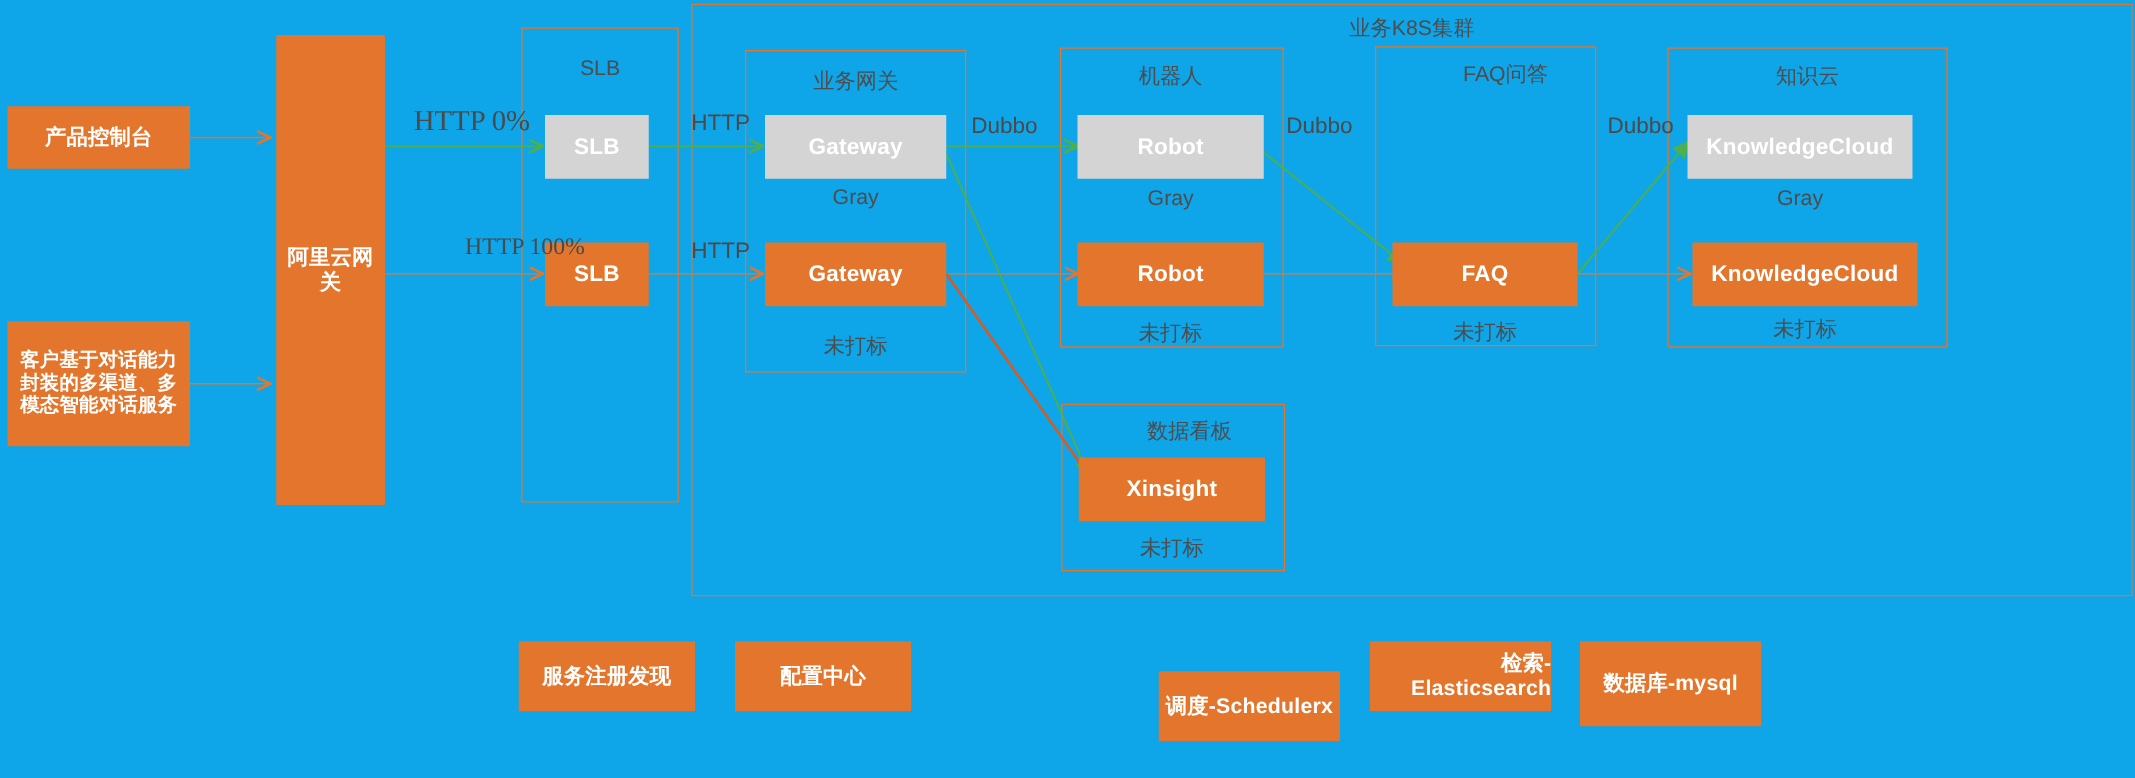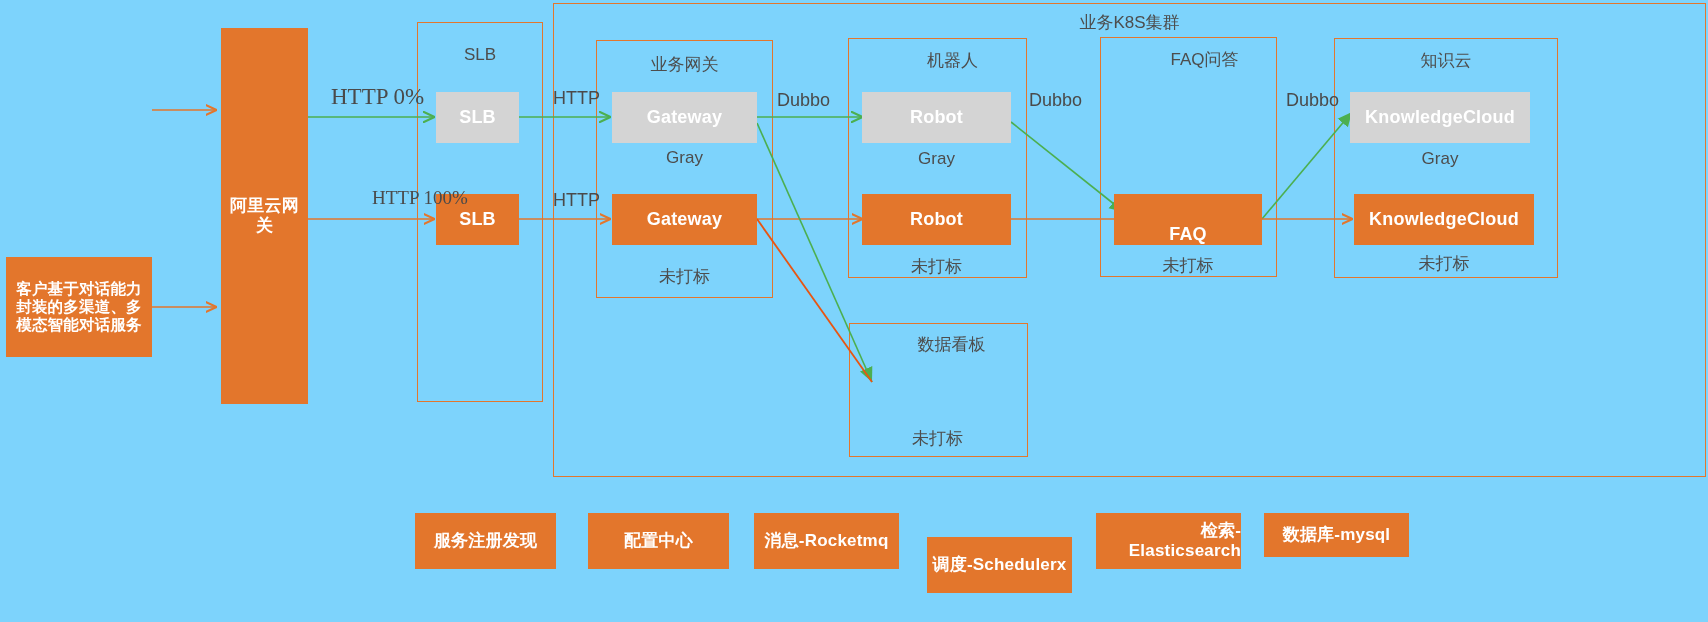--- a/index.html
+++ b/index.html
@@ -4,21 +4,21 @@
 <style>
   html, body {
     margin: 0;
     padding: 0;
     background: #000000;
   }
   #stage {
     position: relative;
     width: 1708px;
     height: 622px;
-    background: #7dd3fc;
+    background: #0ea5e9;
     font-family: "Liberation Sans", "DejaVu Sans", sans-serif;
     overflow: hidden;
   }
   .box {
     position: absolute;
     box-sizing: border-box;
     display: flex;
     align-items: center;
     justify-content: center;
     text-align: center;
@@ -69,21 +69,21 @@
   <div class="group" style="left:553px; top:3px; width:1153px; height:474px;"></div>
   <div class="glabel" style="left:553px; top:11px; width:1153px; font-size:17px;">业务K8S集群</div>
 
   <div class="group" style="left:417px; top:22px; width:126px; height:380px;"></div>
   <div class="glabel" style="left:417px; top:45px; width:126px; font-size:17px;">SLB</div>
 
   <div class="group" style="left:596px; top:40px; width:177px; height:258px;"></div>
   <div class="glabel" style="left:596px; top:53px; width:177px; font-size:17px;">业务网关</div>
 
   <div class="group" style="left:848px; top:38px; width:179px; height:240px;"></div>
-  <div class="glabel" style="left:848px; top:49px; width:177px; font-size:17px;padding-left:16px;">机器人</div>
+  <div class="glabel" style="left:848px; top:49px; width:177px; font-size:17px;">机器人</div>
 
   <div class="group" style="left:1100px; top:37px; width:177px; height:240px;"></div>
   <div class="glabel" style="left:1100px; top:48px; width:209px; font-size:17px;">FAQ问答</div>
 
   <div class="group" style="left:1334px; top:38px; width:224px; height:240px;"></div>
   <div class="glabel" style="left:1334px; top:49px; width:224px; font-size:17px;">知识云</div>
 
   <div class="group" style="left:849px; top:323px; width:179px; height:134px;"></div>
   <div class="glabel" style="left:849px; top:333px; width:205px; font-size:17px;">数据看板</div>
 
@@ -122,20 +122,23 @@
 
     <line x1="1011" y1="122" x2="1124" y2="212" stroke="#4caf50" stroke-width="1.6" marker-end="url(#arrGreenFill)"></line>
 
     <line x1="1011" y1="219" x2="1124" y2="219" stroke="#e3762c" stroke-width="1.3" marker-end="url(#arrOrange)"></line>
 
     <line x1="1262" y1="219" x2="1352" y2="112" stroke="#4caf50" stroke-width="1.6" marker-end="url(#arrGreenFill)"></line>
 
     <line x1="1262" y1="219" x2="1352" y2="219" stroke="#e3762c" stroke-width="1.3" marker-end="url(#arrOrange)"></line>
   </svg>
 
+  <div class="box orange" style="left:6px; top:85px; width:146px; height:50px; font-size:17px;">
+    <span>产品控制台</span>
+  </div>
 
   <div class="box orange" style="left:6px; top:257px; width:146px; height:100px; font-size:15.5px; padding:0 6px;">
     <span>客户基于对话能力封装的多渠道、多模态智能对话服务</span>
   </div>
 
   <div class="box orange" style="left:221px; top:28px; width:87px; height:376px; font-size:17px; padding:0 6px;justify-content:center;">
     <span>阿里云网关</span>
   </div>
 
   <div class="box gray" style="left:436px; top:92px; width:83px; height:51px; font-size:18px;">
@@ -158,59 +161,59 @@
   <div class="box gray" style="left:862px; top:92px; width:149px; height:51px; font-size:18px;">
     <span>Robot</span>
   </div>
   <div class="glabel" style="left:862px; top:149px; width:149px; font-size:17px;">Gray</div>
 
   <div class="box orange" style="left:862px; top:194px; width:149px; height:51px; font-size:18px;">
     <span>Robot</span>
   </div>
   <div class="glabel" style="left:862px; top:255px; width:149px; font-size:17px;">未打标</div>
 
-  <div class="box orange" style="left:1114px; top:194px; width:148px; height:51px; font-size:18px;align-items:flex-end;">
+  <div class="box orange" style="left:1114px; top:194px; width:148px; height:51px; font-size:18px;">
     <span>FAQ</span>
   </div>
   <div class="glabel" style="left:1114px; top:254px; width:148px; font-size:17px;">未打标</div>
 
   <div class="box gray" style="left:1350px; top:92px; width:180px; height:51px; font-size:18px;">
     <span>KnowledgeCloud</span>
   </div>
   <div class="glabel" style="left:1350px; top:149px; width:180px; font-size:17px;">Gray</div>
 
   <div class="box orange" style="left:1354px; top:194px; width:180px; height:51px; font-size:18px;">
     <span>KnowledgeCloud</span>
   </div>
   <div class="glabel" style="left:1354px; top:252px; width:180px; font-size:17px;">未打标</div>
 
+  <div class="box orange" style="left:863px; top:366px; width:149px; height:51px; font-size:18px;">
+    <span>Xinsight</span>
+  </div>
   <div class="glabel" style="left:863px; top:427px; width:149px; font-size:17px;">未打标</div>
 
   <div class="edge-label" style="left:331px; top:84px; font-size:23px; font-family:'Liberation Serif', 'DejaVu Serif', serif;">HTTP  0%</div>
   <div class="edge-label" style="left:332px; top:187px; font-size:19px; font-family:'Liberation Serif', 'DejaVu Serif', serif;margin-left:40px;">HTTP 100%</div>
 
   <div class="edge-label" style="left:553px; top:88px; font-size:18px;">HTTP</div>
   <div class="edge-label" style="left:553px; top:190px; font-size:18px;">HTTP</div>
 
   <div class="edge-label" style="left:777px; top:90px; font-size:18px;">Dubbo</div>
   <div class="edge-label" style="left:1029px; top:90px; font-size:18px;">Dubbo</div>
   <div class="edge-label" style="left:1286px; top:90px; font-size:18px;">Dubbo</div>
 
   <div class="box orange" style="left:415px; top:513px; width:141px; height:56px; font-size:17px;">
     <span>服务注册发现</span>
   </div>
   <div class="box orange" style="left:588px; top:513px; width:141px; height:56px; font-size:17px;">
     <span>配置中心</span>
   </div>
-  <div class="box orange" style="left:754px; top:513px; width:145px; height:56px; font-size:17px;">
-    <span>消息-Rocketmq</span>
-  </div>
   <div class="box orange" style="left:927px; top:513px; width:145px; height:56px; font-size:17px;margin-top:24px;">
     <span>调度-Schedulerx</span>
   </div>
   <div class="box orange" style="left:1096px; top:513px; width:145px; height:56px; font-size:17px;text-align:right;">
     <span>检索-Elasticsearch</span>
   </div>
-  <div class="box orange" style="left:1264px; top:513px; width:145px; height:44px; font-size:17px;">
+  <div class="box orange" style="left:1264px; top:513px; width:145px; height:68px; font-size:17px;">
     <span>数据库-mysql</span>
   </div>
 
 </div>
 
 </body></html>

